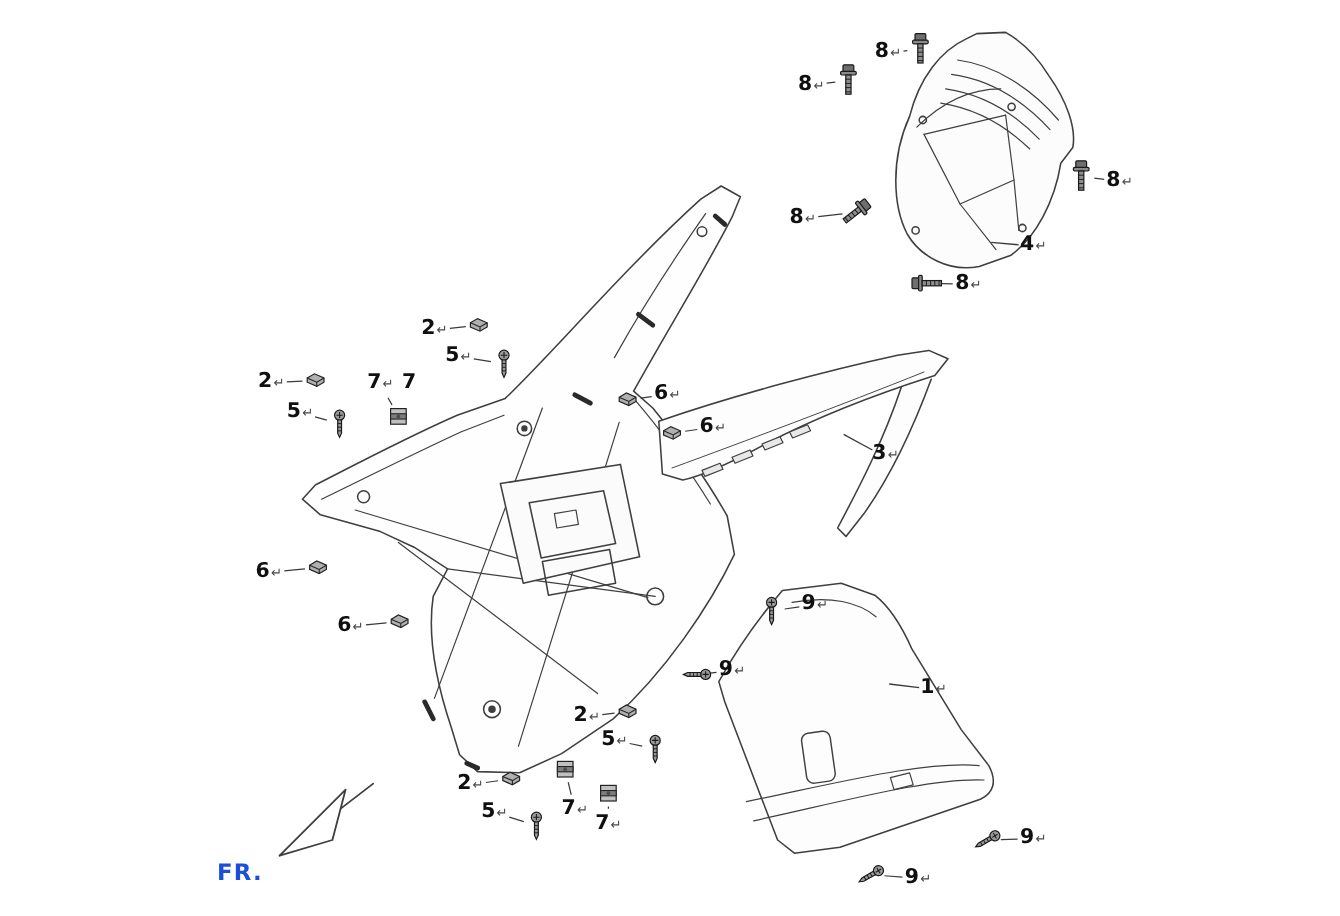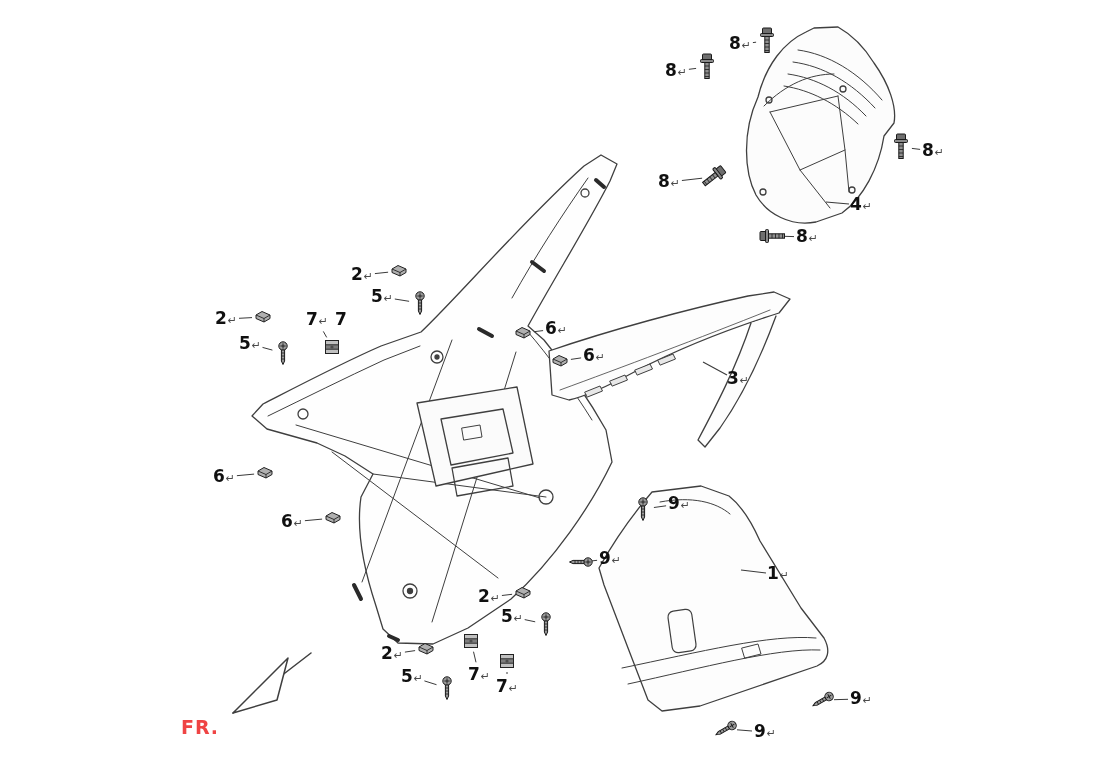--- a/index.html
+++ b/index.html
@@ -40,21 +40,21 @@
     font-size: 11px;
     color: #4a4a4a;
     margin-left: 1px;
     line-height: 1;
   }
   .fr-label {
     position: absolute;
     transform: translate(-50%, -50%);
     font-size: 19px;
     font-weight: bold;
-    color: #ef4444;
+    color: #1d4ed8;
     letter-spacing: 1px;
   }
 </style>
 </head>
 <body>
 
 <div class="stage">
 
   <svg class="layer" id="art" width="1117" height="763" viewBox="0 0 1117 763">
     <g fill="none" stroke="#3f3f3f" stroke-width="1.3" stroke-linejoin="round" stroke-linecap="round">

